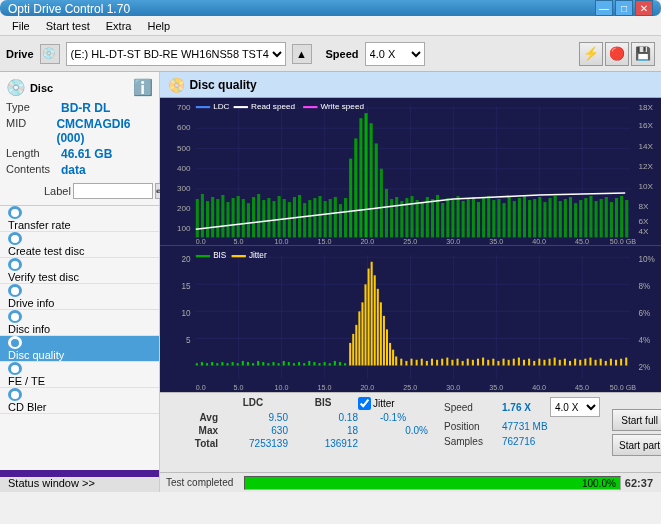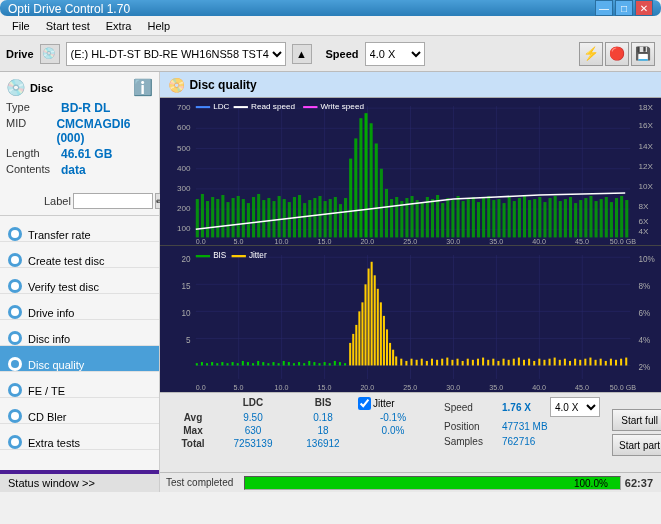--- a/index.html
+++ b/index.html
@@ -32,34 +32,34 @@
     
     .sidebar { width: 160px; background: #f5f5f5; border-right: 1px solid #ccc; display: flex; flex-direction: column; }
     
     
     .disc-panel { padding: 6px; border-bottom: 1px solid #ccc; }
     .disc-header { display: flex; align-items: center; gap: 4px; margin-bottom: 4px; font-weight: bold; font-size: 11px; }
     .disc-icon { font-size: 16px; }
     .disc-info-row { display: flex; margin-bottom: 2px; }
     .disc-info-label { color: #333; width: 55px; font-size: 11px; }
     .disc-info-value { color: #0070c0; font-size: 12px; font-weight: bold; }
-    .label-row { display: flex; align-items: center; gap: 2px; margin-top: 16px; padding-left: 38px; }
+    .label-row { display: flex; align-items: center; gap: 2px; margin-top: 6px; padding-left: 38px; }
     .label-input { height: 16px; width: 80px; border: 1px solid #aaa; font-size: 10px; }
     .label-btn { width: 16px; height: 16px; background: #e0e0e0; border: 1px solid #aaa; cursor: pointer; font-size: 10px; display: flex; align-items: center; justify-content: center; }
     
     
-    .nav-item { height: 26px; display: flex; align-items: flex-end; padding: 0 8px; cursor: pointer; font-size: 11px; gap: 6px; border-bottom: 1px solid #e0e0e0; }
+    .nav-item { height: 26px; display: flex; align-items: flex-start; padding: 0 8px; cursor: pointer; font-size: 11px; border-bottom: 1px solid #e0e0e0; flex-direction: column; }
     .nav-item.active { background: #4a9fd8; color: white; }
     .nav-dot { width: 14px; height: 14px; background: #4a9fd8; border-radius: 50%; display: flex; align-items: center; justify-content: center; }
     .nav-item.active .nav-dot { background: white; }
     .nav-dot-inner { width: 8px; height: 8px; background: white; border-radius: 50%; }
     .nav-item.active .nav-dot-inner { background: #4a9fd8; }
     
     
-    .status-window { margin-top: auto; height: 22px; display: flex; align-items: center; padding: 0 8px; background: #e0e0e0; border-top: 4px solid #4c1d95; cursor: pointer; font-size: 11px; gap: 2px; }
+    .status-window { margin-top: auto; height: 22px; display: flex; padding: 0 8px; background: #e0e0e0; border-top: 7px solid #4c1d95; cursor: pointer; font-size: 11px; gap: 2px; }
     
     
     .content { flex: 1; background: #1a1a4a; display: flex; flex-direction: column; overflow: hidden; }
     
     
     .dq-header { background: #c8e0f8; height: 26px; display: flex; align-items: center; padding: 0 8px; gap: 4px; border-bottom: 1px solid #aaa; }
     .dq-icon { font-size: 14px; }
     .dq-title { font-weight: bold; font-size: 12px; }
     
     
@@ -69,42 +69,42 @@
     .chart-top { flex: 1; background: #1a1a4a; position: relative; border-bottom: 1px solid #444; }
     
     
     .chart-bottom { flex: 1; background: #1a1a4a; position: relative; }
     
     
     .stats-bar { background: #e8e8e8; height: 80px; display: flex; border-top: 1px solid #bbb; }
     .stats-table { flex: 1; padding: 4px 8px; }
     .stats-row { display: flex; margin-bottom: 2px; }
     .stats-cell { width: 70px; text-align: center; font-size: 10px; }
-    .stats-cell.label-col { width: 50px; text-align: center; font-weight: bold; color: #333; }
+    .stats-cell.label-col { width: 50px; text-align: right; font-weight: bold; color: #333; }
     .stats-header { font-weight: bold; color: #333; text-align: center; font-size: 10px; }
-    .stats-value { color: #0070c0; }
+    .stats-value { color: #0070c0; text-align: right; }
     .stats-neg { color: #0070c0; }
     
     .jitter-check { display: flex; align-items: center; gap: 2px; font-size: 10px; }
     
     .right-stats { padding: 4px 8px; display: flex; flex-direction: column; gap: 4px; }
     .right-row { display: flex; gap: 8px; align-items: center; font-size: 10px; }
     .right-label { color: #333; width: 50px; }
     .right-value { color: #0070c0; font-weight: normal; width: 60px; }
     .speed-display { color: #0070c0; font-weight: bold; width: 40px; }
     .speed-ctrl { height: 20px; font-size: 10px; width: 50px; border: 1px solid #aaa; background: white; }
     
     .start-btns { display: flex; flex-direction: column; gap: 3px; padding: 4px 4px; justify-content: center; }
     .start-btn { height: 22px; background: linear-gradient(to bottom, #f5f5f5, #d8d8d8); border: 1px solid #999; cursor: pointer; font-size: 10px; padding: 0 6px; white-space: nowrap; }
     
     
     .progressbar { height: 20px; background: #e8e8e8; display: flex; align-items: center; border-top: 1px solid #bbb; }
     .progress-track { flex: 1; height: 14px; background: #c0c0c0; margin: 0 4px; border: 1px inset #aaa; position: relative; }
     .progress-fill { height: 100%; background: #00cc00; width: 100%; }
-    .progress-text { position: absolute; right: 12px; top: 0; font-size: 10px; line-height: 14px; }
+    .progress-text { position: absolute; right: 4px; top: 0; font-size: 10px; line-height: 14px; }
     .progress-time { padding-right: 8px; font-size: 11px; font-weight: bold; color: #333; }
     .progress-status { padding-left: 6px; font-size: 10px; color: #333; min-width: 80px; }
   </style>
 </head>
 <body>
 
 <div class="titlebar">
   <span class="titlebar-title">Opti Drive Control 1.70</span>
   <div class="titlebar-controls">
     <button class="titlebar-btn">—</button>
@@ -211,26 +211,20 @@
       <div class="nav-dot">
           <div class="nav-dot-inner"></div>
         </div>
       <span>FE / TE</span>
     </div>
     <div class="nav-item">
       <div class="nav-dot">
           <div class="nav-dot-inner"></div>
         </div>
       <span>CD Bler</span>
-    </div>
-    <div class="nav-item">
-      <div class="nav-dot">
-          <div class="nav-dot-inner"></div>
-        </div>
-      <span>Extra tests</span>
     </div>
 
     <div class="status-window">
       <span>Status window &gt;&gt;</span>
     </div>
   </div>
 
   <div class="content">
 
     <div class="dq-header">

